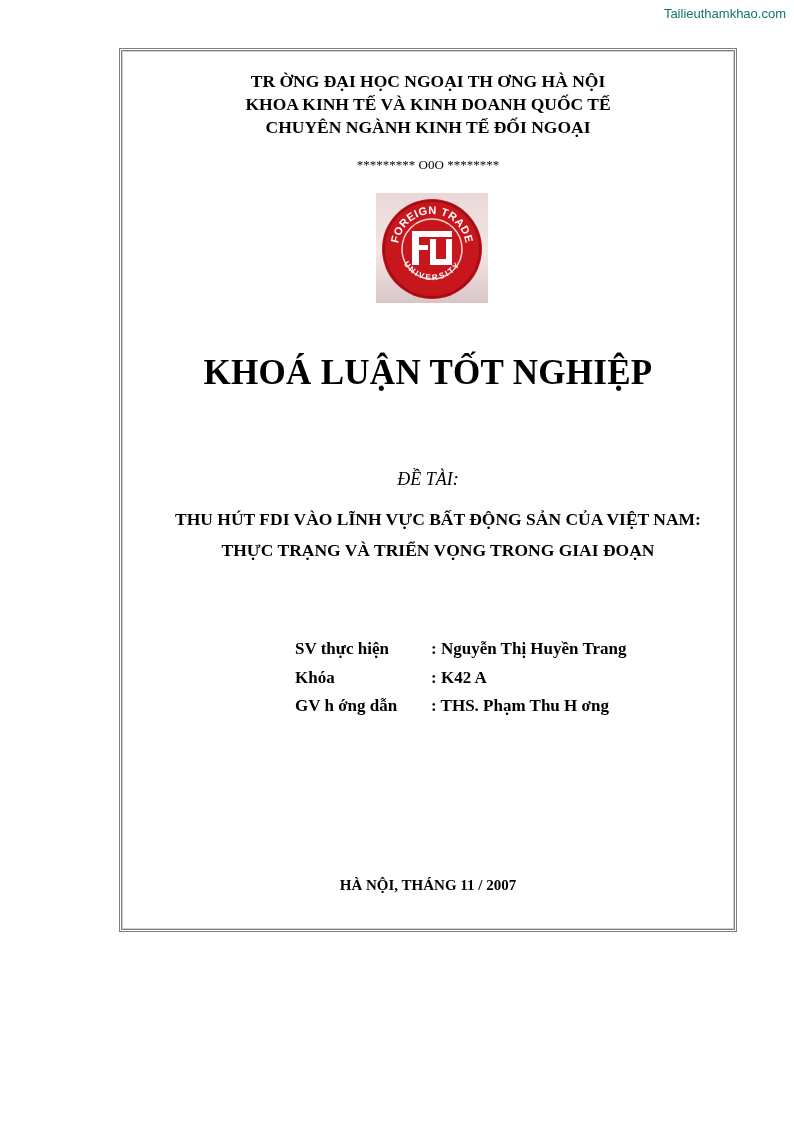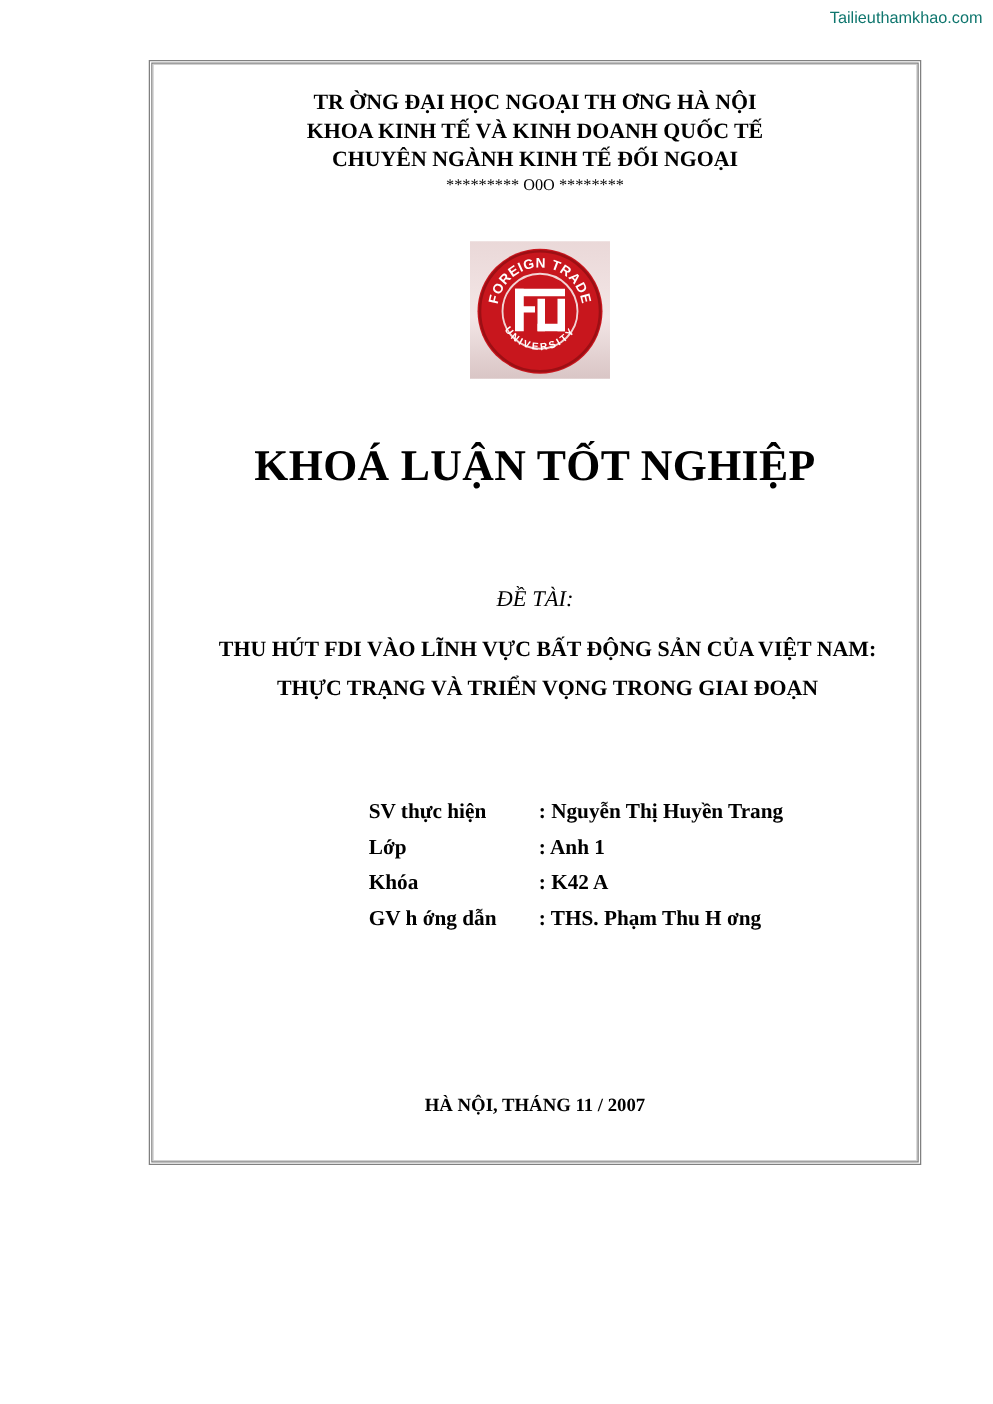--- a/index.html
+++ b/index.html
@@ -46,21 +46,21 @@
 </head>
 <body>
 
 <div class="watermark">Tailieuthamkhao.com</div>
 
 <div class="frame">
 
   <div class="line hdr" style="top:20px;">TR  ỜNG ĐẠI HỌC NGOẠI TH  ƠNG HÀ NỘI</div>
   <div class="line hdr" style="top:66px;">CHUYÊN NGÀNH KINH TẾ ĐỐI NGOẠI</div>
   <div class="line hdr" style="top:43px;">KHOA KINH TẾ VÀ KINH DOANH QUỐC TẾ</div>
-  <div class="line stars" style="top:89px;">********* O0O ********</div>
+  <div class="line stars" style="top:106px;">********* O0O ********</div>
 
   <div class="logo">
     <svg width="112" height="110" viewBox="0 0 112 110">
       <defs>
         <path id="arcTop" d="M 22 55 A 34 34 0 0 1 90 55"></path>
         <path id="arcBot" d="M 24 62 A 33 33 0 0 0 88 62"></path>
       </defs>
       <circle cx="56" cy="56" r="50" fill="#c8161d"></circle>
       <circle cx="56" cy="56" r="48" fill="none" stroke="#9c0f14" stroke-width="2"></circle>
       <circle cx="56" cy="56" r="30" fill="none" stroke="#f2d4d4" stroke-width="1.5"></circle>
@@ -87,24 +87,20 @@
   <div class="line subject-label" style="top:418px;">ĐỀ TÀI:</div>
   <div class="line topic" style="top:458px;">THU HÚT FDI VÀO LĨNH VỰC BẤT ĐỘNG SẢN CỦA VIỆT NAM:</div>
   <div class="line topic" style="top:489px;">THỰC TRẠNG VÀ TRIỂN VỌNG TRONG GIAI ĐOẠN</div>
 
   <div class="info">
     <div class="info-row">
       <span class="info-label">SV thực hiện</span>
       <span class="info-value">: Nguyễn Thị Huyền Trang</span>
     </div>
     <div class="info-row">
-      <span class="info-label">Lớp</span>
-      <span class="info-value">: Anh 1</span>
-    </div>
-    <div class="info-row">
       <span class="info-label">Khóa</span>
       <span class="info-value">: K42 A</span>
     </div>
     <div class="info-row">
       <span class="info-label">GV h  ớng dẫn</span>
       <span class="info-value">: THS. Phạm Thu H  ơng</span>
     </div>
   </div>
 
   <div class="line footer" style="top:826px;">HÀ NỘI, THÁNG 11 / 2007</div>

